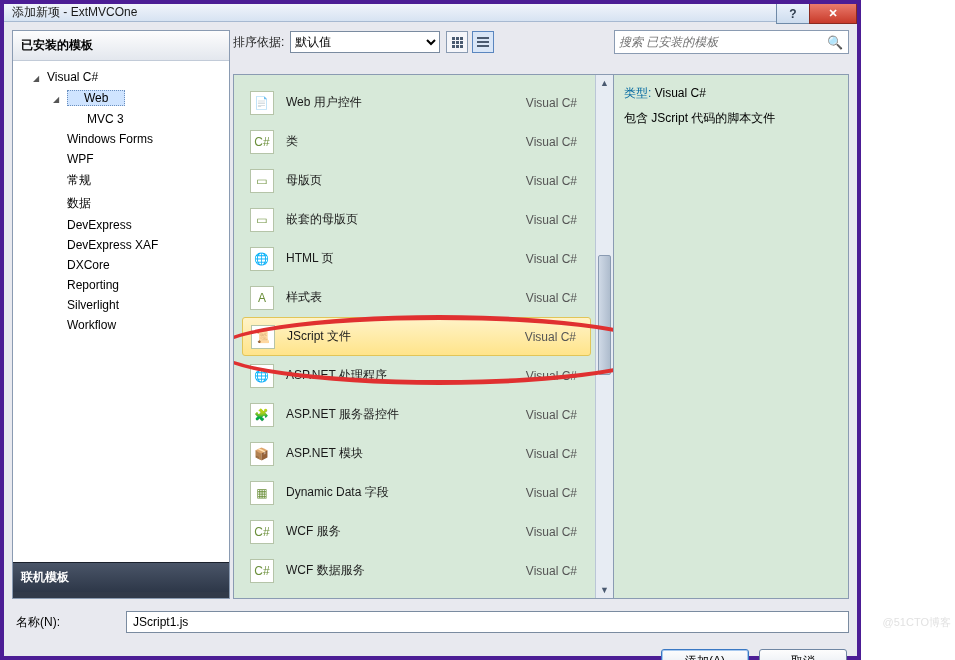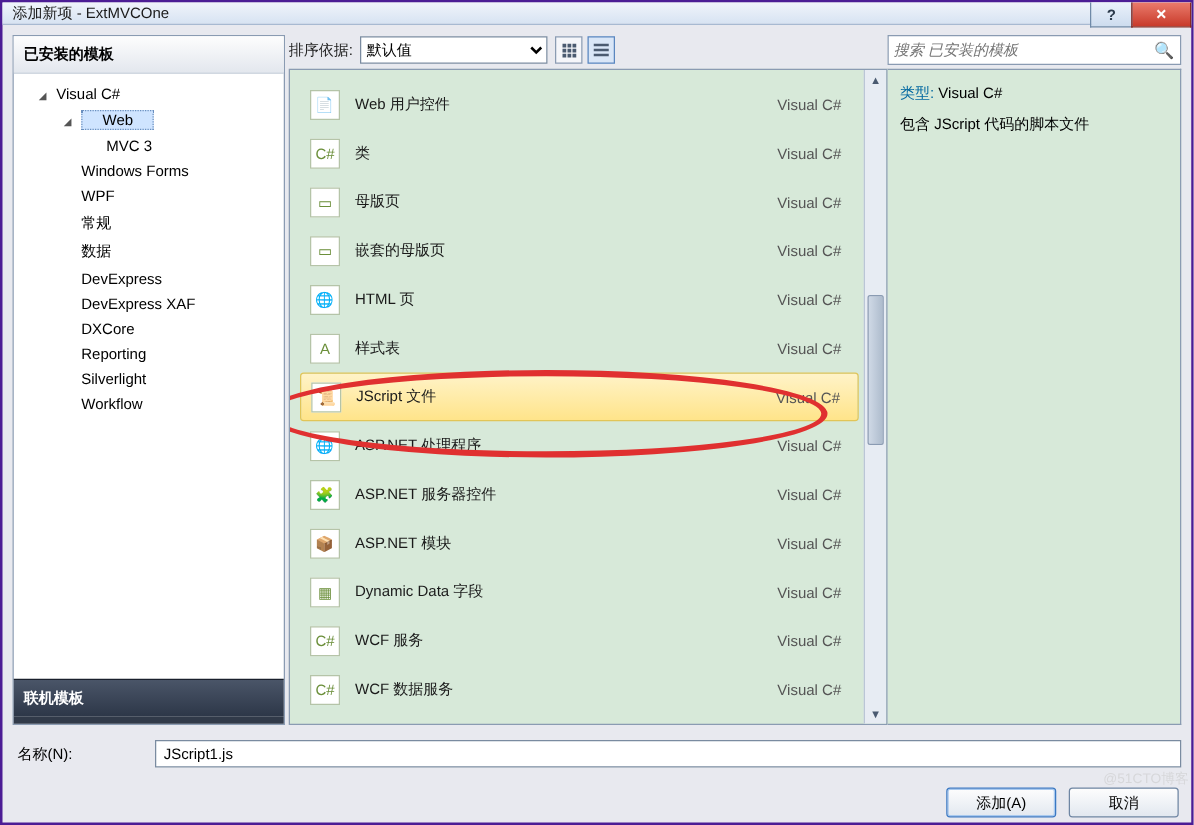--- a/index.html
+++ b/index.html
@@ -1,18 +1,18 @@
 <!DOCTYPE html>
 <html><head>
 <meta charset="utf-8">
 <style>
 * { margin: 0; padding: 0; box-sizing: border-box; font-family: "Microsoft YaHei", "Segoe UI", Tahoma, sans-serif; font-size: 12px; }
 body { background: #fff; width: 955px; height: 660px; overflow: hidden; }
 
-.window { width: 955px; height: 660px; border: 2px solid #4c1d95; background: #e8e9ef; display: flex; flex-direction: column; }
+.window { width: 861px; height: 660px; border: 4px solid #4c1d95; background: #e8e9ef; display: flex; flex-direction: column; }
 
 .titlebar { height: 28px; background: linear-gradient(to bottom, #f0f4fb, #d7e3f2); display: flex; align-items: center; border-bottom: 1px solid #a7b9d1; position: relative; }
 .titlebar .title { padding-left: 8px; color: #1a1a1a; }
 .titlebar .ctrls { position: absolute; right: 0; top: 0; display: flex; }
 .titlebar .ctrl { width: 34px; height: 20px; display: flex; align-items: center; justify-content: center; border: 1px solid #6f8aa8; border-top: none; background: linear-gradient(to bottom, #eaf1fb, #cddcee); margin-left: -1px; color: #2d3b4c; font-weight: bold; }
 .titlebar .ctrl.help::after { content: "?"; font-size: 12px; }
 .titlebar .ctrl.close { background: linear-gradient(to bottom, #ea7b6c, #c83a2a); color: #fff; width: 48px; border-color: #8a2a1f; }
 .titlebar .ctrl.close::after { content: "✕"; font-size: 11px; }
 
 .body { flex: 1; padding: 8px; display: flex; flex-direction: column; gap: 8px; }
@@ -29,21 +29,21 @@
 .tree .arrow.none::before { content: ""; }
 .tree .node.l1 { padding-left: 20px; }
 .tree .node.l2 { padding-left: 40px; }
 .tree .node.l3 { padding-left: 60px; }
 .tree .node.sel span.lbl { background: #cfe4ff; border: 1px dotted #6a8fbf; padding: 0 16px; }
 .sidebar .online-head { background: linear-gradient(to bottom, #4a5568, #2d3748); color: #fff; padding: 6px 8px; font-weight: bold; margin-top: auto; border-top: 1px solid #1a202c; }
 .sidebar .online-body { background: #313a49; flex: 0 0 6px; }
 
 
 .midright { flex: 1; display: flex; flex-direction: column; min-width: 0; }
-.toolbar { display: flex; align-items: center; gap: 6px; padding: 0 0 3px 0; }
+.toolbar { display: flex; align-items: center; gap: 6px; padding: 0 0 20px 0; }
 .toolbar .sortlbl { color: #222; }
 .toolbar select { width: 150px; height: 22px; border: 1px solid #7a8ba0; background: #fff; }
 .viewbtns { display: flex; gap: 4px; }
 .viewbtn { width: 22px; height: 22px; border: 1px solid #8a9bb2; display: flex; align-items: center; justify-content: center; background: #f5f6fa; }
 .viewbtn.active { background: #d9e6f7; border-color: #5a86bf; }
 .viewbtn .bars { display: grid; grid-template-columns: repeat(3, 3px); gap: 1px; }
 .viewbtn .bars i { width: 3px; height: 3px; background: #4a5a70; display: block; }
 .viewbtn .lines { display: flex; flex-direction: column; gap: 2px; }
 .viewbtn .lines i { width: 12px; height: 2px; background: #4a5a70; display: block; }
 

